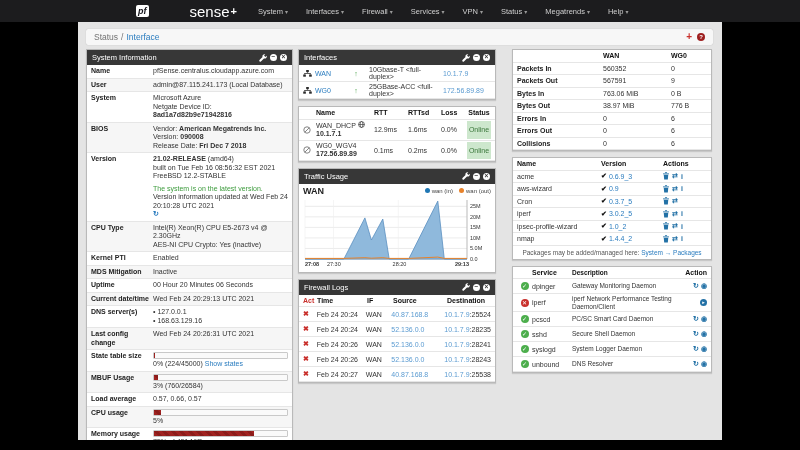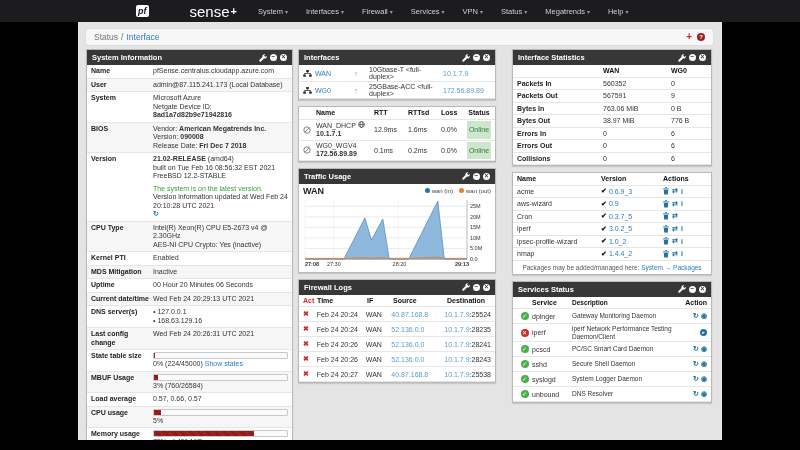--- a/index.html
+++ b/index.html
@@ -19,21 +19,21 @@
   .crumb-bar { background:#f7f7f7; border-radius:2px; padding:3px 8px; display:flex; align-items:center; font-size:8.5px; box-shadow:0 0 1px rgba(0,0,0,.25); }
   .crumb-sec { color:#737373; } .crumb-sep { color:#737373; margin:0 3px; }
   .crumb-page { color:#2a7cbf; cursor:pointer; text-decoration:none; }
   .crumb-icons { margin-left:auto; display:flex; align-items:center; gap:5px; }
   .plus-ic { color:#c9302c; font-weight:bold; font-size:10px; line-height:8px; cursor:pointer; }
   .help-ic { width:8px; height:8px; border-radius:50%; background:#9e1f1f; color:#fff; font-size:6px; line-height:8px; text-align:center; font-weight:bold; cursor:pointer; }
   .dash { display:flex; padding:0 10px 0 8px; align-items:flex-start; }
   .col1 { width:207px; margin-right:5px; } .col2 { width:198px; margin-right:16px; } .col3 { width:200px; }
   .panel { background:#fff; border:1px solid #b9b9b9; margin-bottom:6px; box-shadow:0 1px 1px rgba(0,0,0,.12); }
   .phead { background:#373737; color:#fff; display:flex; align-items:center; padding:3px 5px; }
-  .ptitle { font-size:7.5px; font-weight:bold; }
+  .ptitle { font-size:7.5px; font-weight:normal; }
   .picons { margin-left:auto; display:flex; gap:3px; align-items:center; }
   .hicon { width:7px; height:7px; border-radius:50%; background:#fff; color:#373737; font-size:6.5px; line-height:6.5px; text-align:center; font-weight:bold; cursor:pointer; }
   .hwrench { width:8px; height:8px; cursor:pointer; display:flex; }
   
   .trow { display:flex; border-bottom:1px solid #e6e6e6; font-size:7px; color:#333; align-items:center; min-height:12.5px; padding:1px 4px; }
   .thead { font-weight:bold; color:#111; }
   .lnk { color:#2a7cbf; cursor:pointer; } .iplnk { color:#5b9bd1; cursor:pointer; }
   .grn { color:#3c9b3c; } .b { font-weight:bold; }
   
   .si-row { display:flex; border-bottom:1px solid #e6e6e6; font-size:7px; padding:2px 4px; }
@@ -509,32 +509,20 @@
               <span class="fw-time">Feb 24 20:27</span>
               <span class="fw-if">WAN</span>
               <a class="fw-src iplnk">40.87.168.8</a>
               <span class="fw-dst"><a class="iplnk">10.1.7.9</a><span>:25538</span></span>
             </div>
           </div>
       </section>
     </div>
     <div class="col3">
       <section class="panel">
-        <div class="phead">
-          <span class="ptitle">Interface Statistics</span>
-          <span class="picons">
-              <span class="hwrench">
-                <svg viewBox="0 0 10 10" width="8" height="8">
-                  <path fill="#fff" d="M9.6 2.1 8 3.7 6.3 2 7.9.4a2.7 2.7 0 0 0-3.5 3.4L.6 7.6a1.3 1.3 0 0 0 1.8 1.8l3.8-3.8a2.7 2.7 0 0 0 3.4-3.5z"></path>
-                </svg>
-              </span>
-              <span class="hicon">−</span>
-              <span class="hicon">×</span>
-            </span>
-        </div>
         <div id="is-body">
             <div class="trow thead">
               <span class="is-label"></span>
               <span class="is-wan">WAN</span>
               <span class="is-wg0">WG0</span>
             </div>
             <div class="trow">
               <span class="is-label">Packets In</span>
               <span class="is-wan">560352</span>
               <span class="is-wg0">0</span>
@@ -696,32 +684,20 @@
                 <span class="act-ic">⇄</span>
                 <span class="act-ic">i</span>
               </span>
             </div>
           </div>
         <div class="pk-footer">
           <span>Packages may be added/managed here: </span><a class="lnk">System → Packages</a>
         </div>
       </section>
       <section class="panel">
-        <div class="phead">
-          <span class="ptitle">Services Status</span>
-          <span class="picons">
-              <span class="hwrench">
-                <svg viewBox="0 0 10 10" width="8" height="8">
-                  <path fill="#fff" d="M9.6 2.1 8 3.7 6.3 2 7.9.4a2.7 2.7 0 0 0-3.5 3.4L.6 7.6a1.3 1.3 0 0 0 1.8 1.8l3.8-3.8a2.7 2.7 0 0 0 3.4-3.5z"></path>
-                </svg>
-              </span>
-              <span class="hicon">−</span>
-              <span class="hicon">×</span>
-            </span>
-        </div>
         <div id="sv-body">
             <div class="trow thead">
               <span class="sv-ic"></span>
               <span class="sv-name">Service</span>
               <span class="sv-desc b">Description</span>
               <span class="sv-acts">Action</span>
             </div>
             <div class="trow svrow">
               <span class="sv-ic">
                 <span class="svc-dot svc-ok">✓</span>

